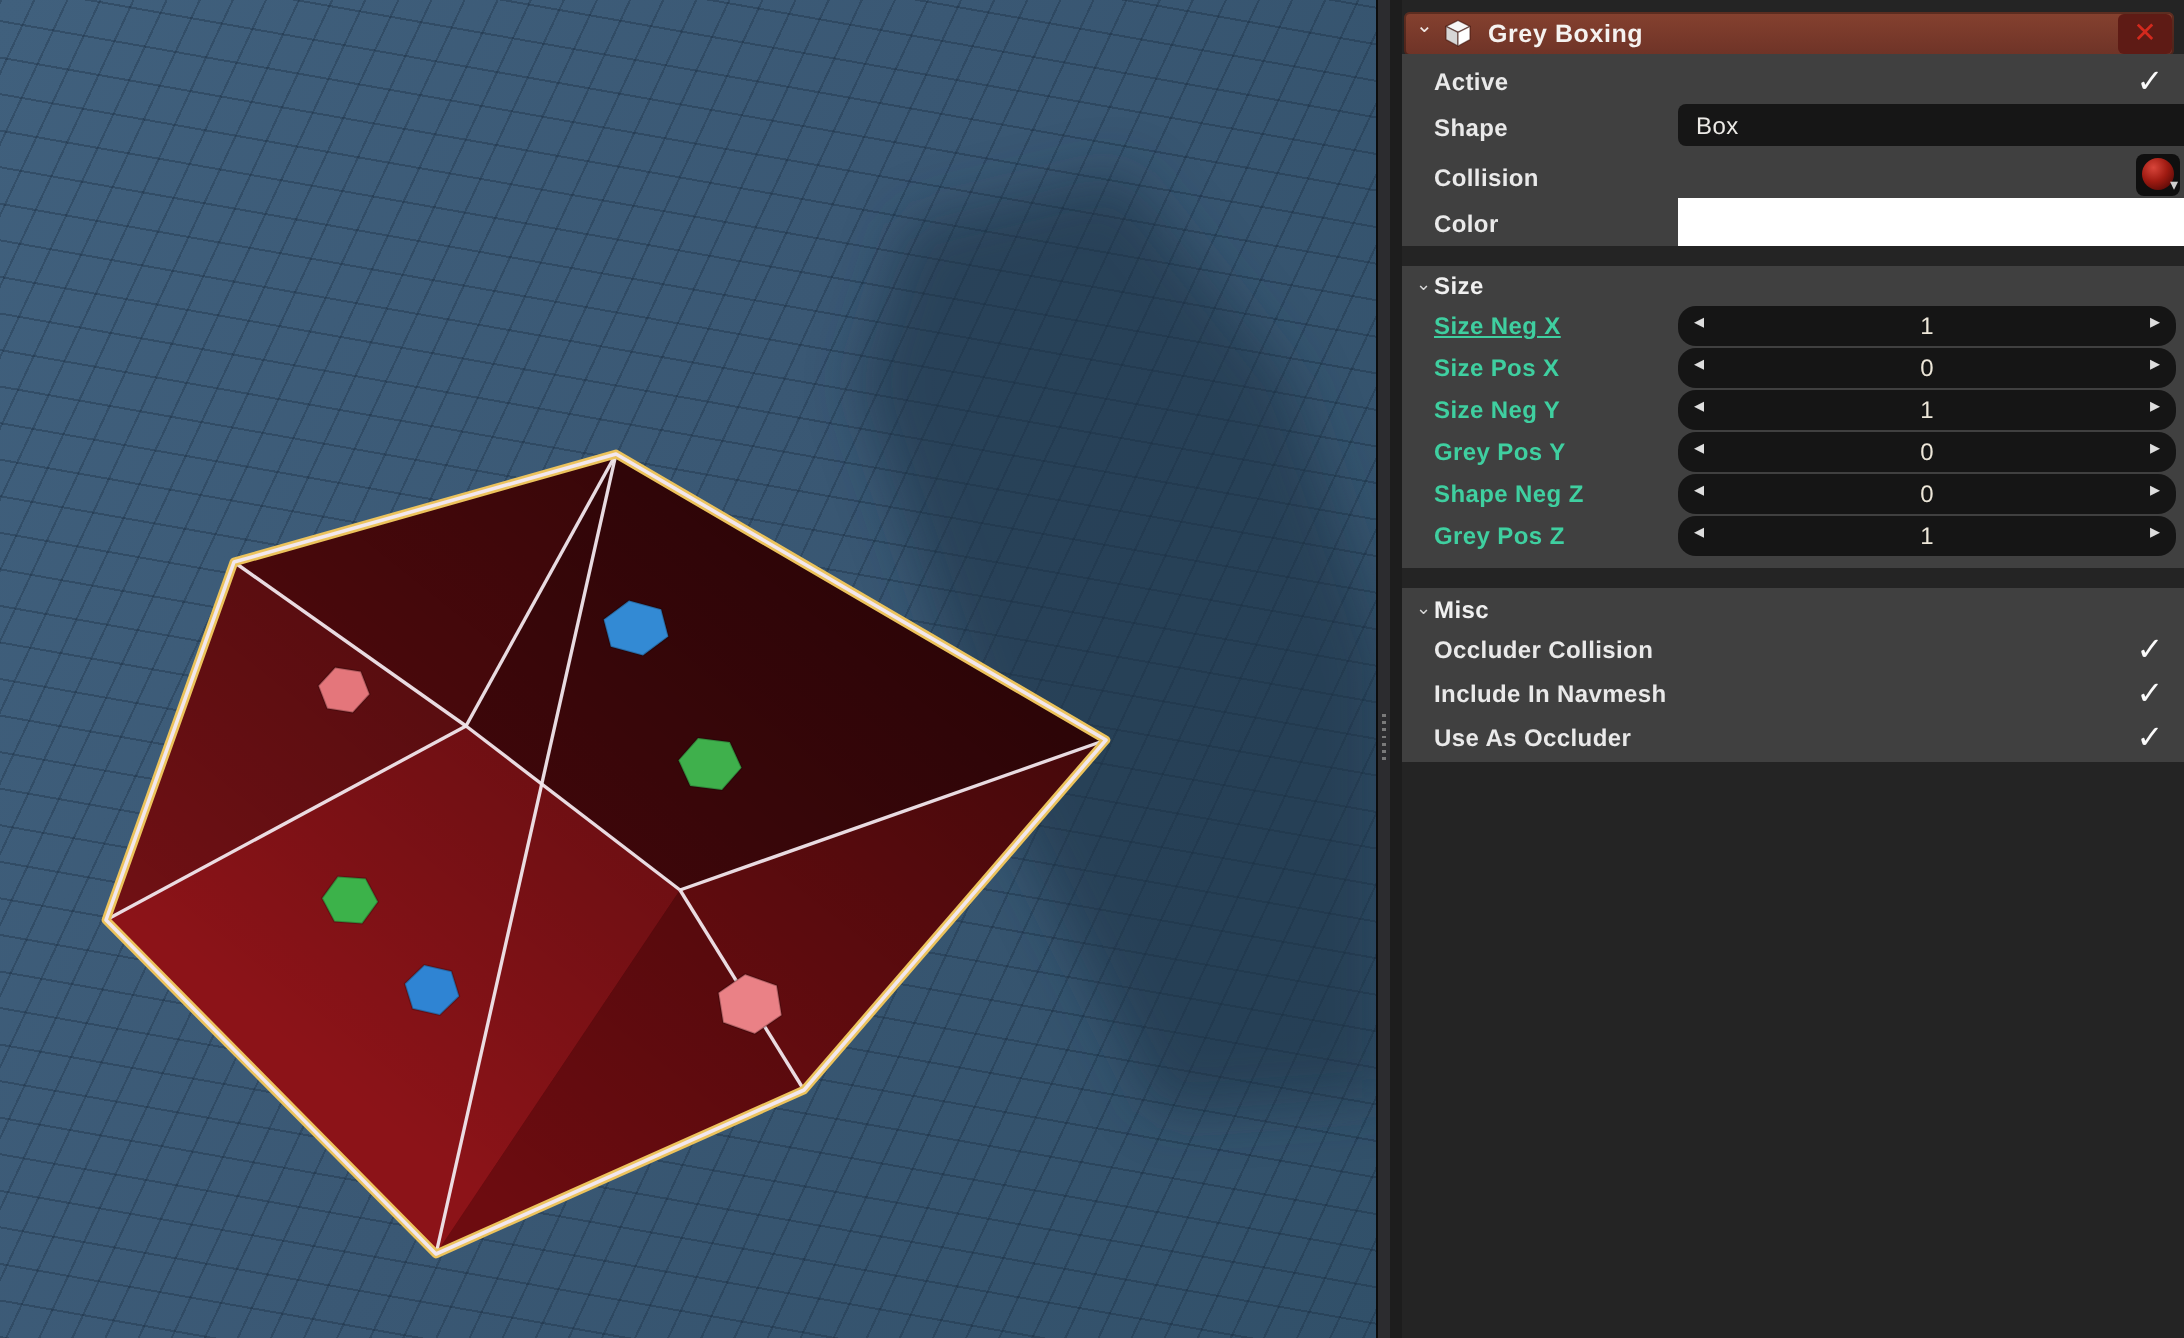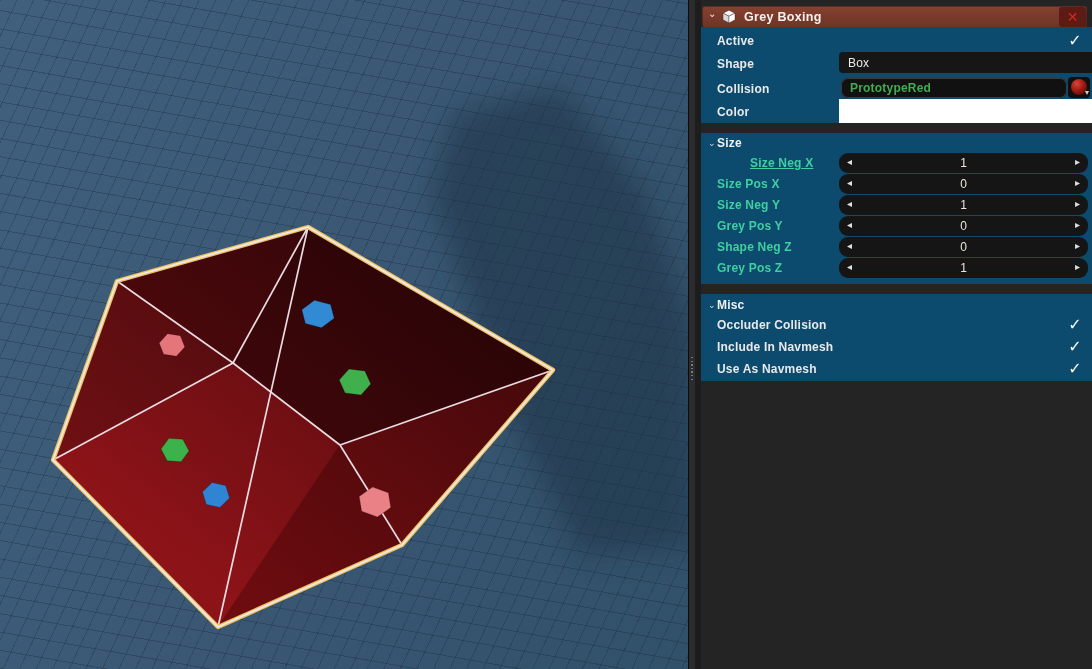--- a/index.html
+++ b/index.html
@@ -35,24 +35,24 @@
     box-shadow:inset 0 0 0 1px rgba(0,0,0,.30);
   }
   .panel-header .collapse{position:absolute;left:6px;top:2px;font-size:10px;color:#f0e8e4;font-family:"DejaVu Sans",sans-serif;}
   .panel-header .boxicon{position:absolute;left:19px;top:3px;}
   .panel-header .title{position:absolute;left:42px;top:4px;font-size:12.5px;font-weight:700;color:#f5f2f0;letter-spacing:.3px;}
   .close-btn{
     position:absolute;right:1px;top:1px;width:27px;height:20px;border-radius:3px;
     background:#5e1b15;text-align:center;
   }
   .close-btn span{font-size:14px;font-weight:700;color:#d3291d;line-height:20px;font-family:"DejaVu Sans",sans-serif;}
-  .rows{position:absolute;left:0;top:27px;width:391px;height:354px;background:#0c4a6e;}
+  .rows{position:absolute;left:0;top:27px;width:391px;height:354px;background:#404040;}
   .row-label{position:absolute;left:16px;font-size:12px;font-weight:700;color:#e9e9e9;letter-spacing:.2px;}
   .teal{color:#3fcfa0;}
-  .underlined{text-decoration:underline;margin-left:33px;}
+  .underlined{text-decoration:underline;}
   .sec-chev{position:absolute;left:7px;font-size:9px;color:#d8d8d8;font-family:"DejaVu Sans",sans-serif;}
   .sec-title{position:absolute;left:16px;font-size:12px;font-weight:700;color:#f0f0f0;letter-spacing:.2px;text-align:center;}
   .check{position:absolute;right:7px;width:20px;text-align:center;font-size:16px;font-weight:700;color:#fbfbfb;font-family:"DejaVu Sans",sans-serif;}
   .dropdown{
     position:absolute;left:138px;top:25px;width:290px;height:21px;border-radius:4px;background:#161616;
   }
   .dropdown .val{position:absolute;left:9px;top:4px;font-size:12px;color:#eceae6;letter-spacing:.2px;}
   .dropdown .chev{position:absolute;right:8px;top:4px;font-size:10px;color:#b3b3b3;font-family:"DejaVu Sans",sans-serif;}
   .mat-input{
     position:absolute;left:140px;top:51px;width:226px;height:20px;border-radius:7px;
@@ -142,23 +142,20 @@
     <div class="row-label" style="top:7px">Active</div>
     <span class="check" style="top:4px">✓</span>
 
     <div class="row-label" style="top:30px">Shape</div>
     <div class="dropdown">
       <span class="val">Box</span>
       <span class="chev">▾</span>
     </div>
 
     <div class="row-label" style="top:55px">Collision</div>
-    <div class="mat-input">
-      <span class="val">PrototypeRed</span>
-    </div>
     <div class="sphere-btn">
       <span class="sphere"></span>
       <span class="sphere-chev">▾</span>
     </div>
 
     <div class="row-label" style="top:78px">Color</div>
     <div class="swatch"></div>
 
     <div class="divider" style="top:96px;height:10px"></div>
 
@@ -211,17 +208,17 @@
 
     <span class="sec-chev" style="top:273px">⌄</span>
     <div class="sec-title" style="top:271px">Misc</div>
 
     <div class="row-label" style="top:291px">Occluder Collision</div>
     <span class="check" style="top:288px">✓</span>
 
     <div class="row-label" style="top:313px">Include In Navmesh</div>
     <span class="check" style="top:310px">✓</span>
 
-    <div class="row-label" style="top:335px">Use As Navmesh</div>
+    <div class="row-label" style="top:335px">Use As Occluder</div>
     <span class="check" style="top:332px">✓</span>
 
   </div>
 </div>
 
 </body></html>

